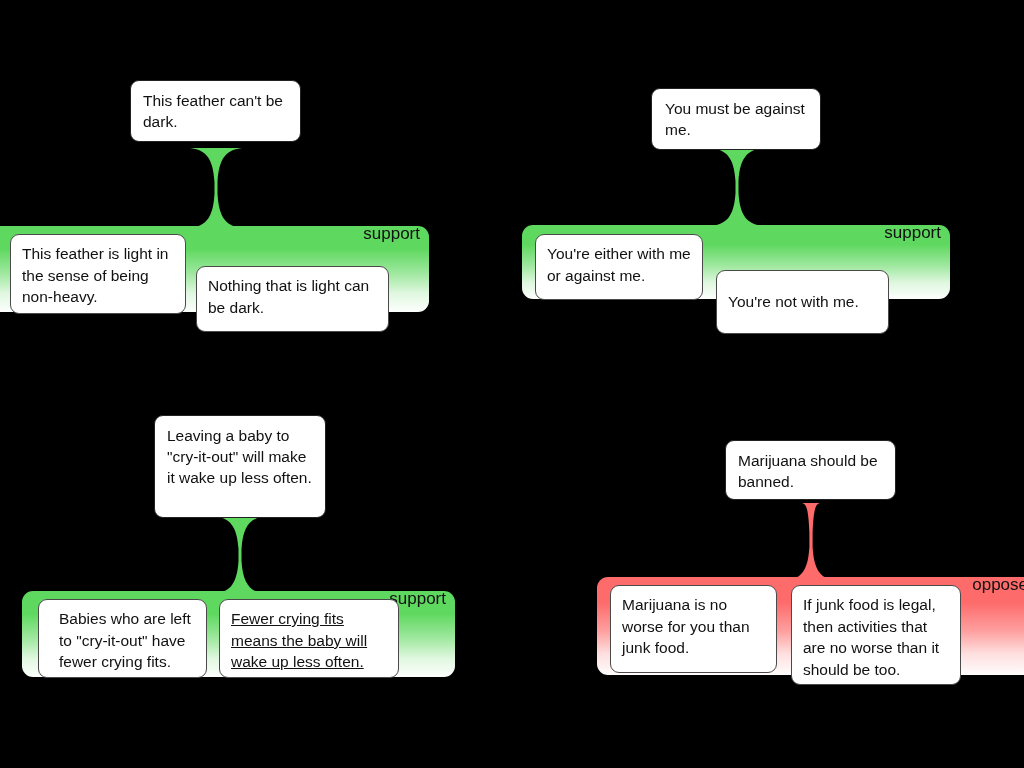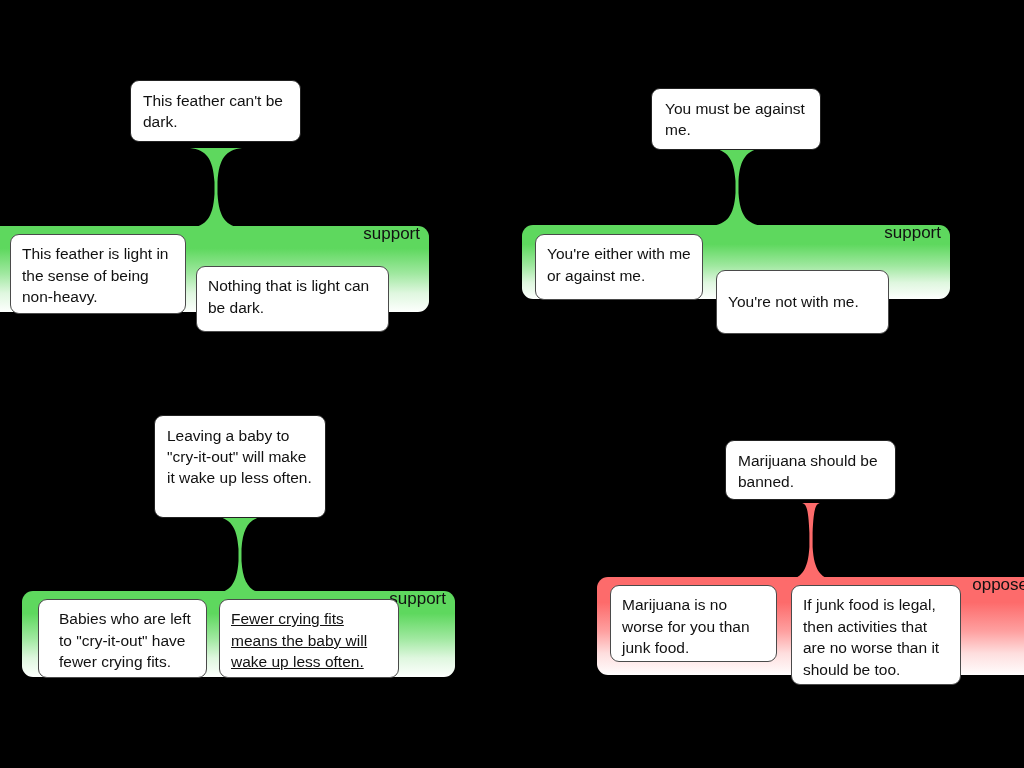--- a/index.html
+++ b/index.html
@@ -201,18 +201,18 @@
                  C20,76 27,68 28.4,44
                  L28.4,30
                  C27.4,6 25.5,1 21,0 Z" fill="#fd6b6b"></path>
       </svg>
     </div>
 
     <div class="reason-panel oppose" style="left:597px; top:577px; width:440px; height:98px;">
       <span class="panel-tag">oppose</span>
     </div>
 
-    <div class="premise-box" style="left:610px; top:585px; width:167px; height:77px;">Marijuana is no worse for you than junk food.</div>
+    <div class="premise-box" style="left:610px; top:585px; width:167px; height:88px;">Marijuana is no worse for you than junk food.</div>
 
     <div class="premise-box" style="left:791px; top:585px; width:170px; height:100px;">If junk food is legal, then activities that are no worse than it should be too.</div>
   </div>
 
 </div>
 
 </body></html>

